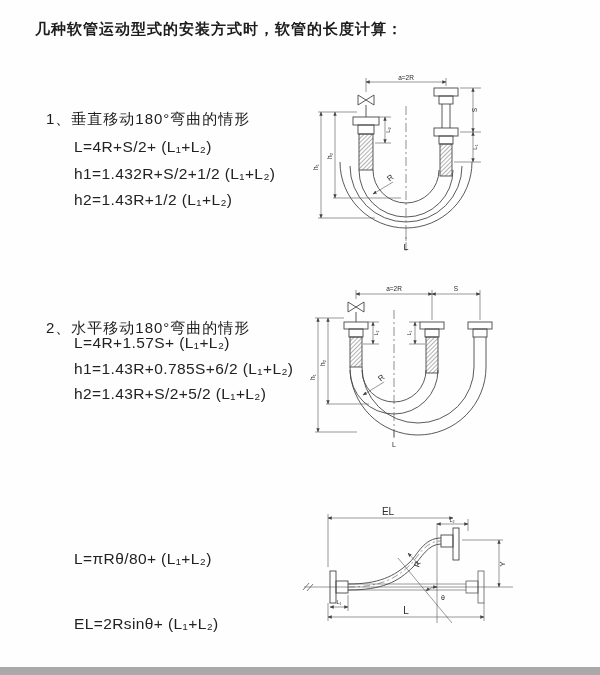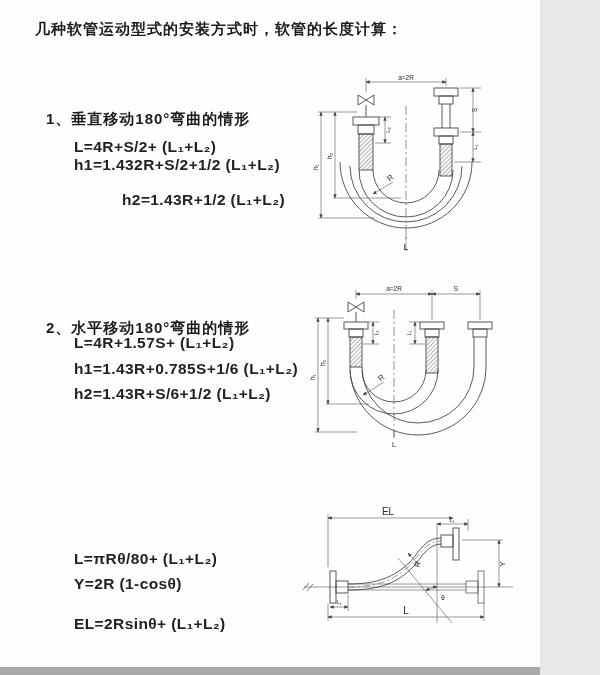--- a/index.html
+++ b/index.html
@@ -1,20 +1,20 @@
 <!DOCTYPE html>
 <html><head>
 <meta charset="utf-8">
 <style>
   html,body{margin:0;padding:0;background:#e8e8e8;}
-  .page{position:relative;width:540px;height:675px;background:#fefefe;overflow:hidden;
+  .page{position:relative;width:600px;height:675px;background:#fefefe;overflow:hidden;
         font-family:"Liberation Sans","DejaVu Sans",sans-serif;color:#1c1c1c;}
   .title{position:absolute;left:35px;top:20px;font-size:15px;font-weight:700;letter-spacing:1px;}
-  .heading{position:absolute;font-size:15px;font-weight:700;letter-spacing:1px;white-space:nowrap;}
-  .formula{position:absolute;font-size:15.5px;font-weight:700;letter-spacing:.4px;white-space:nowrap;color:#222;}
+  .heading{position:absolute;font-size:15px;font-weight:400;letter-spacing:1px;white-space:nowrap;}
+  .formula{position:absolute;font-size:15.5px;font-weight:400;letter-spacing:.4px;white-space:nowrap;color:#222;}
   svg{position:absolute;overflow:visible;}
   svg text{font-family:"Liberation Sans","DejaVu Sans",sans-serif;fill:#2a2a2a;}
   .scan-edge{position:absolute;left:0;bottom:0;width:600px;height:8px;background:#a9a9a9;}
   .defs{position:absolute;width:0;height:0;}
 </style>
 </head>
 <body>
 
 <div class="page">
 
@@ -26,22 +26,22 @@
       <pattern id="ht" patternUnits="userSpaceOnUse" width="3" height="3" patternTransform="rotate(45)">
         <line x1="0" y1="0" x2="0" y2="3" stroke="#555" stroke-width="0.9"></line>
       </pattern>
     </defs>
   </svg>
 
   <div class="title">几种软管运动型式的安装方式时，软管的长度计算：</div>
 
   <div class="heading" style="left:46px;top:110px;">1、垂直移动180°弯曲的情形</div>
   <div class="formula" style="left:74px;top:138px;">L=4R+S/2+ (L₁+L₂)</div>
-  <div class="formula" style="left:74px;top:156px;">h1=1.432R+S/2+1/2 (L₁+L₂)</div>
-  <div class="formula" style="left:74px;top:191px;margin-left:48px;">h2=1.43R+1/2 (L₁+L₂)</div>
+  <div class="formula" style="left:74px;top:165px;">h1=1.432R+S/2+1/2 (L₁+L₂)</div>
+  <div class="formula" style="left:74px;top:191px;">h2=1.43R+1/2 (L₁+L₂)</div>
 
   <svg style="left:313px;top:70px;" width="250" height="192" viewBox="0 0 250 192">
     <g stroke="#474747" fill="none" stroke-width="0.9">
 
       <line x1="93" y1="36" x2="93" y2="184" stroke-dasharray="9 3 2 3" stroke-width="0.6"></line>
 
       <path d="M45,25 L45,35 L53,30 z M61,25 L61,35 L53,30 z"></path>
       <line x1="53" y1="35" x2="53" y2="47"></line>
 
       <rect x="40" y="47" width="26" height="8"></rect>
@@ -94,22 +94,22 @@
       <text x="77" y="60" text-anchor="middle" font-size="6" transform="rotate(-90 77 60)">L₂</text>
       <text x="5" y="97" text-anchor="middle" font-size="6.5" transform="rotate(-90 5 97)">h₁</text>
       <text x="19" y="86" text-anchor="middle" font-size="6.5" transform="rotate(-90 19 86)">h₂</text>
       <text x="79" y="110" text-anchor="middle" font-size="8" transform="rotate(-40 79 110)">R</text>
       <text x="93" y="180" text-anchor="middle" font-size="9">L</text>
     </g>
   </svg>
 
   <div class="heading" style="left:46px;top:319px;">2、水平移动180°弯曲的情形</div>
   <div class="formula" style="left:74px;top:334px;">L=4R+1.57S+ (L₁+L₂)</div>
-  <div class="formula" style="left:74px;top:360px;">h1=1.43R+0.785S+1/6 (L₁+L₂)</div>
-  <div class="formula" style="left:74px;top:385px;">h2=1.43R+S/6+1/2 (L₁+L₂)</div>
+  <div class="formula" style="left:74px;top:360px;">h1=1.43R+0.785S+6/2 (L₁+L₂)</div>
+  <div class="formula" style="left:74px;top:385px;">h2=1.43R+S/2+5/2 (L₁+L₂)</div>
 
   <svg style="left:311px;top:282px;" width="278" height="170" viewBox="0 0 278 170">
     <g stroke="#474747" fill="none" stroke-width="0.9">
       <line x1="83" y1="28" x2="83" y2="158" stroke-dasharray="9 3 2 3" stroke-width="0.6"></line>
 
       <path d="M37,20 L37,30 L45,25 z M53,20 L53,30 L45,25 z"></path>
       <line x1="45" y1="30" x2="45" y2="40"></line>
 
       <rect x="33" y="40" width="24" height="7"></rect>
       <rect x="38" y="47" width="14" height="8"></rect>
@@ -160,21 +160,20 @@
       <text x="67" y="51" text-anchor="middle" font-size="5.5" transform="rotate(-90 67 51)">L₂</text>
       <text x="100" y="51" text-anchor="middle" font-size="5.5" transform="rotate(-90 100 51)">L₁</text>
       <text x="4" y="95" text-anchor="middle" font-size="6.5" transform="rotate(-90 4 95)">h₁</text>
       <text x="14" y="81" text-anchor="middle" font-size="6.5" transform="rotate(-90 14 81)">h₂</text>
       <text x="72" y="98" text-anchor="middle" font-size="8" transform="rotate(-40 72 98)">R</text>
       <text x="83" y="165" text-anchor="middle" font-size="7">L</text>
     </g>
   </svg>
 
   <div class="formula" style="left:74px;top:550px;">L=πRθ/80+ (L₁+L₂)</div>
-  <div class="formula" style="left:74px;top:575px;">Y=2R (1-cosθ)</div>
   <div class="formula" style="left:74px;top:615px;">EL=2Rsinθ+ (L₁+L₂)</div>
 
   <svg style="left:300px;top:503px;" width="290" height="138" viewBox="0 0 290 138">
     <g stroke="#474747" fill="none" stroke-width="0.9">
 
       <line x1="4" y1="84" x2="213" y2="84" stroke-width="0.55"></line>
       <line x1="3" y1="87" x2="9" y2="80" stroke-width="0.7"></line>
       <line x1="7" y1="88" x2="13" y2="81" stroke-width="0.7"></line>
 
       <rect x="30" y="68" width="6" height="32"></rect>

